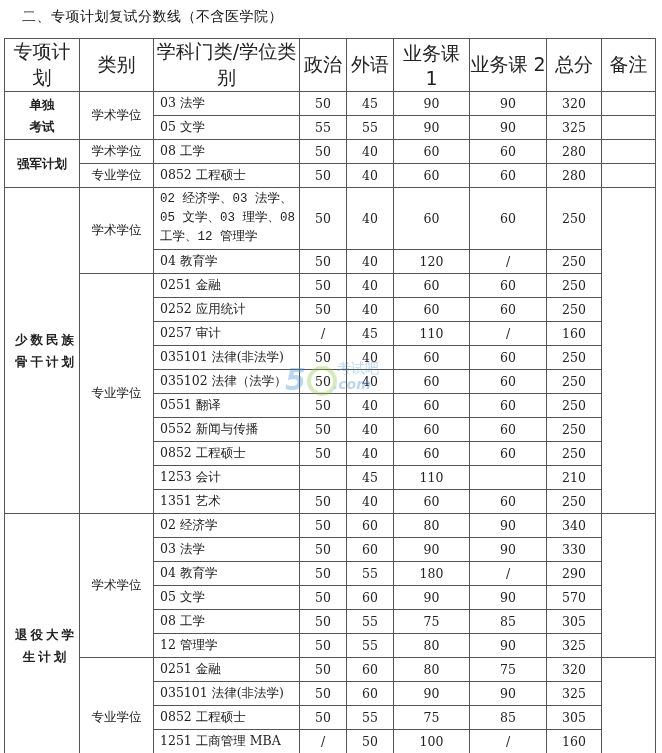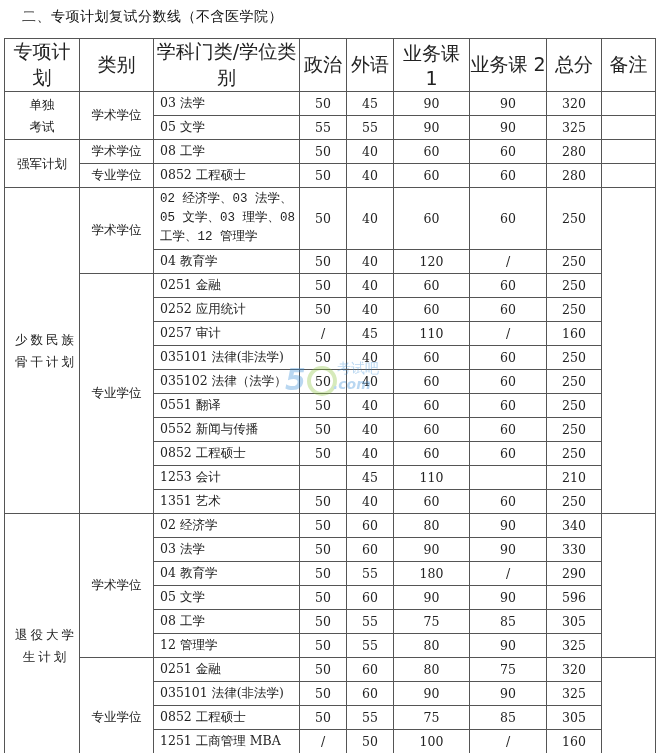--- a/index.html
+++ b/index.html
@@ -4,21 +4,21 @@
 <style>
   html, body { margin:0; padding:0; background:#ffffff; }
   body { width:662px; height:753px; position:relative; overflow:hidden;
          font-family:"DejaVu Serif","Liberation Serif",serif; color:#222; }
   .title { position:absolute; left:22px; top:8px; font-size:14px; font-family:Liberation Mono, monospace; color:#111; letter-spacing:0.5px; }
   table { position:absolute; left:4px; top:38px; border-collapse:collapse; table-layout:fixed; width:651px; }
   td, th { border:1px solid #555; font-size:12.5px; padding:0; height:23px; text-align:center; vertical-align:middle; font-weight:normal; }
   th { font-family:"DejaVu Sans","Liberation Sans",sans-serif; font-size:19px; }
   td.subj { text-align:left; padding-left:6px; }
   td.multi { line-height:19px; padding-top:2px; padding-bottom:2px;font-family:Liberation Mono, monospace; }
-  td.plan { line-height:22px; }
+  td.plan { line-height:22px;font-weight:bold; }
   td.plan.left { text-align:center; padding-left:8px; letter-spacing:3px; }
   .watermark { position:absolute; left:285px; top:360px; width:110px; height:40px; pointer-events:none; opacity:0.35; }
   .wm5 { position:absolute; left:0; top:2px; font-size:30px; font-weight:bold; color:#3a8fd8; font-family:"DejaVu Sans",sans-serif; font-style:italic; }
   .wmo { position:absolute; left:22px; top:6px; width:22px; height:22px; border-radius:50%; border:4px solid #8cc63f; }
   .wmtxt { position:absolute; left:52px; top:0px; font-size:14px; color:#3a8fd8; font-family:"DejaVu Sans",sans-serif; }
   .wmcom { position:absolute; left:48px; top:16px; font-size:14px; font-weight:bold; color:#3a8fd8; font-style:italic; font-family:"DejaVu Sans",sans-serif; }
 </style>
 </head>
 <body>
 
@@ -234,21 +234,21 @@
       <td>180</td>
       <td>/</td>
       <td>290</td>
     </tr>
     <tr>
       <td class="subj">05 文学</td>
       <td>50</td>
       <td>60</td>
       <td>90</td>
       <td>90</td>
-      <td>596</td>
+      <td>570</td>
     </tr>
     <tr>
       <td class="subj">08 工学</td>
       <td>50</td>
       <td>55</td>
       <td>75</td>
       <td>85</td>
       <td>305</td>
     </tr>
     <tr>

